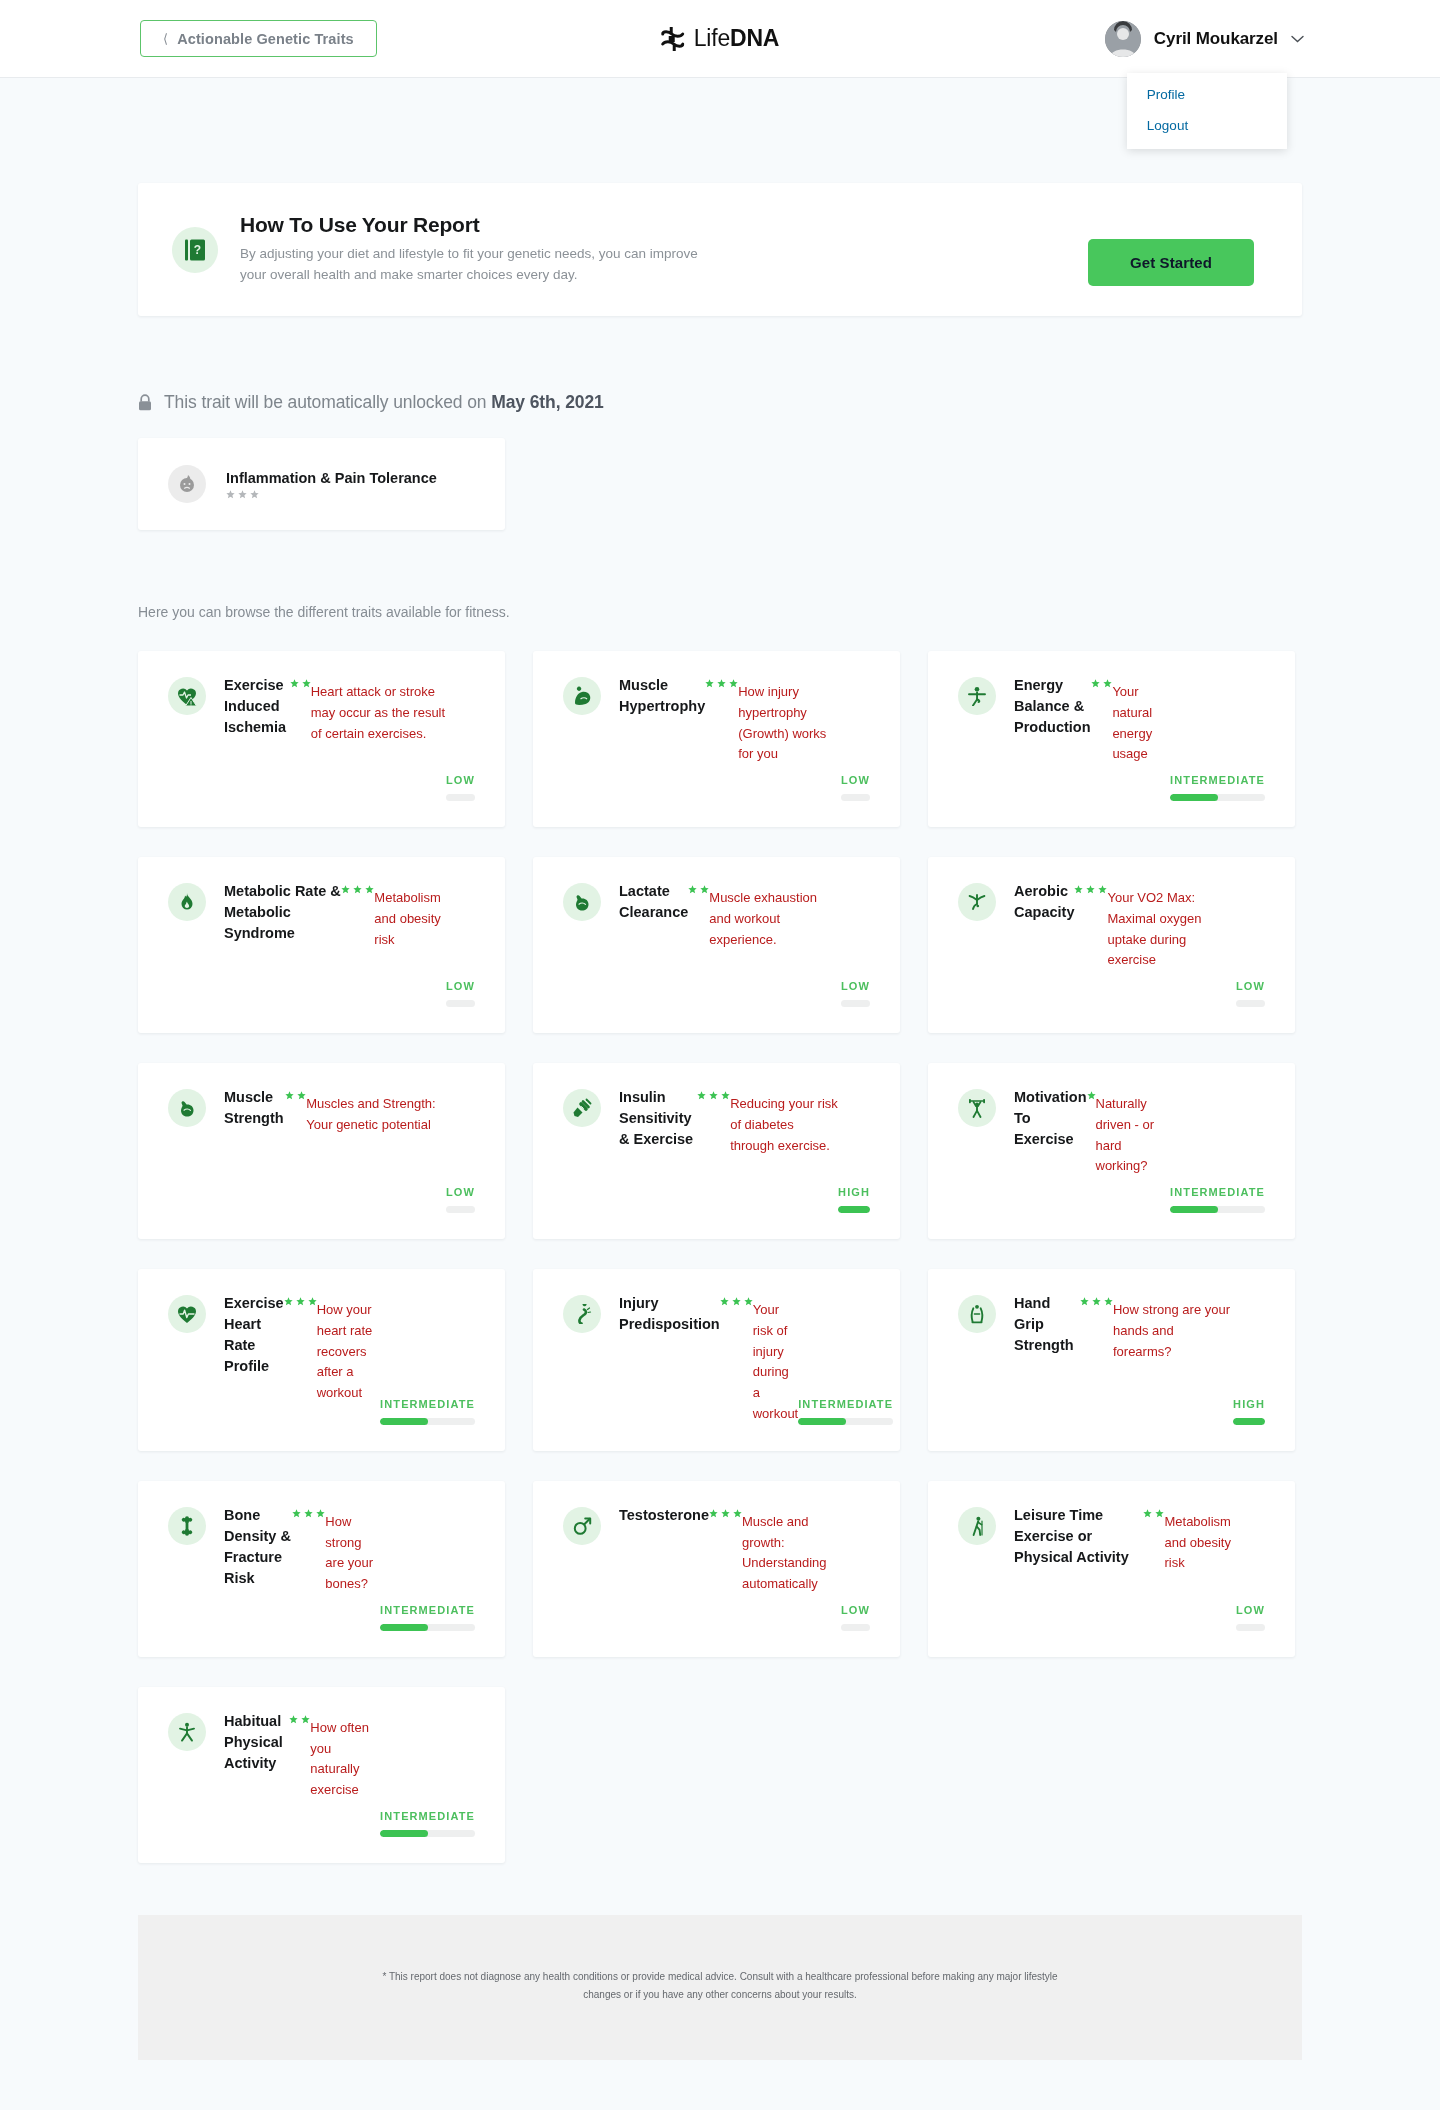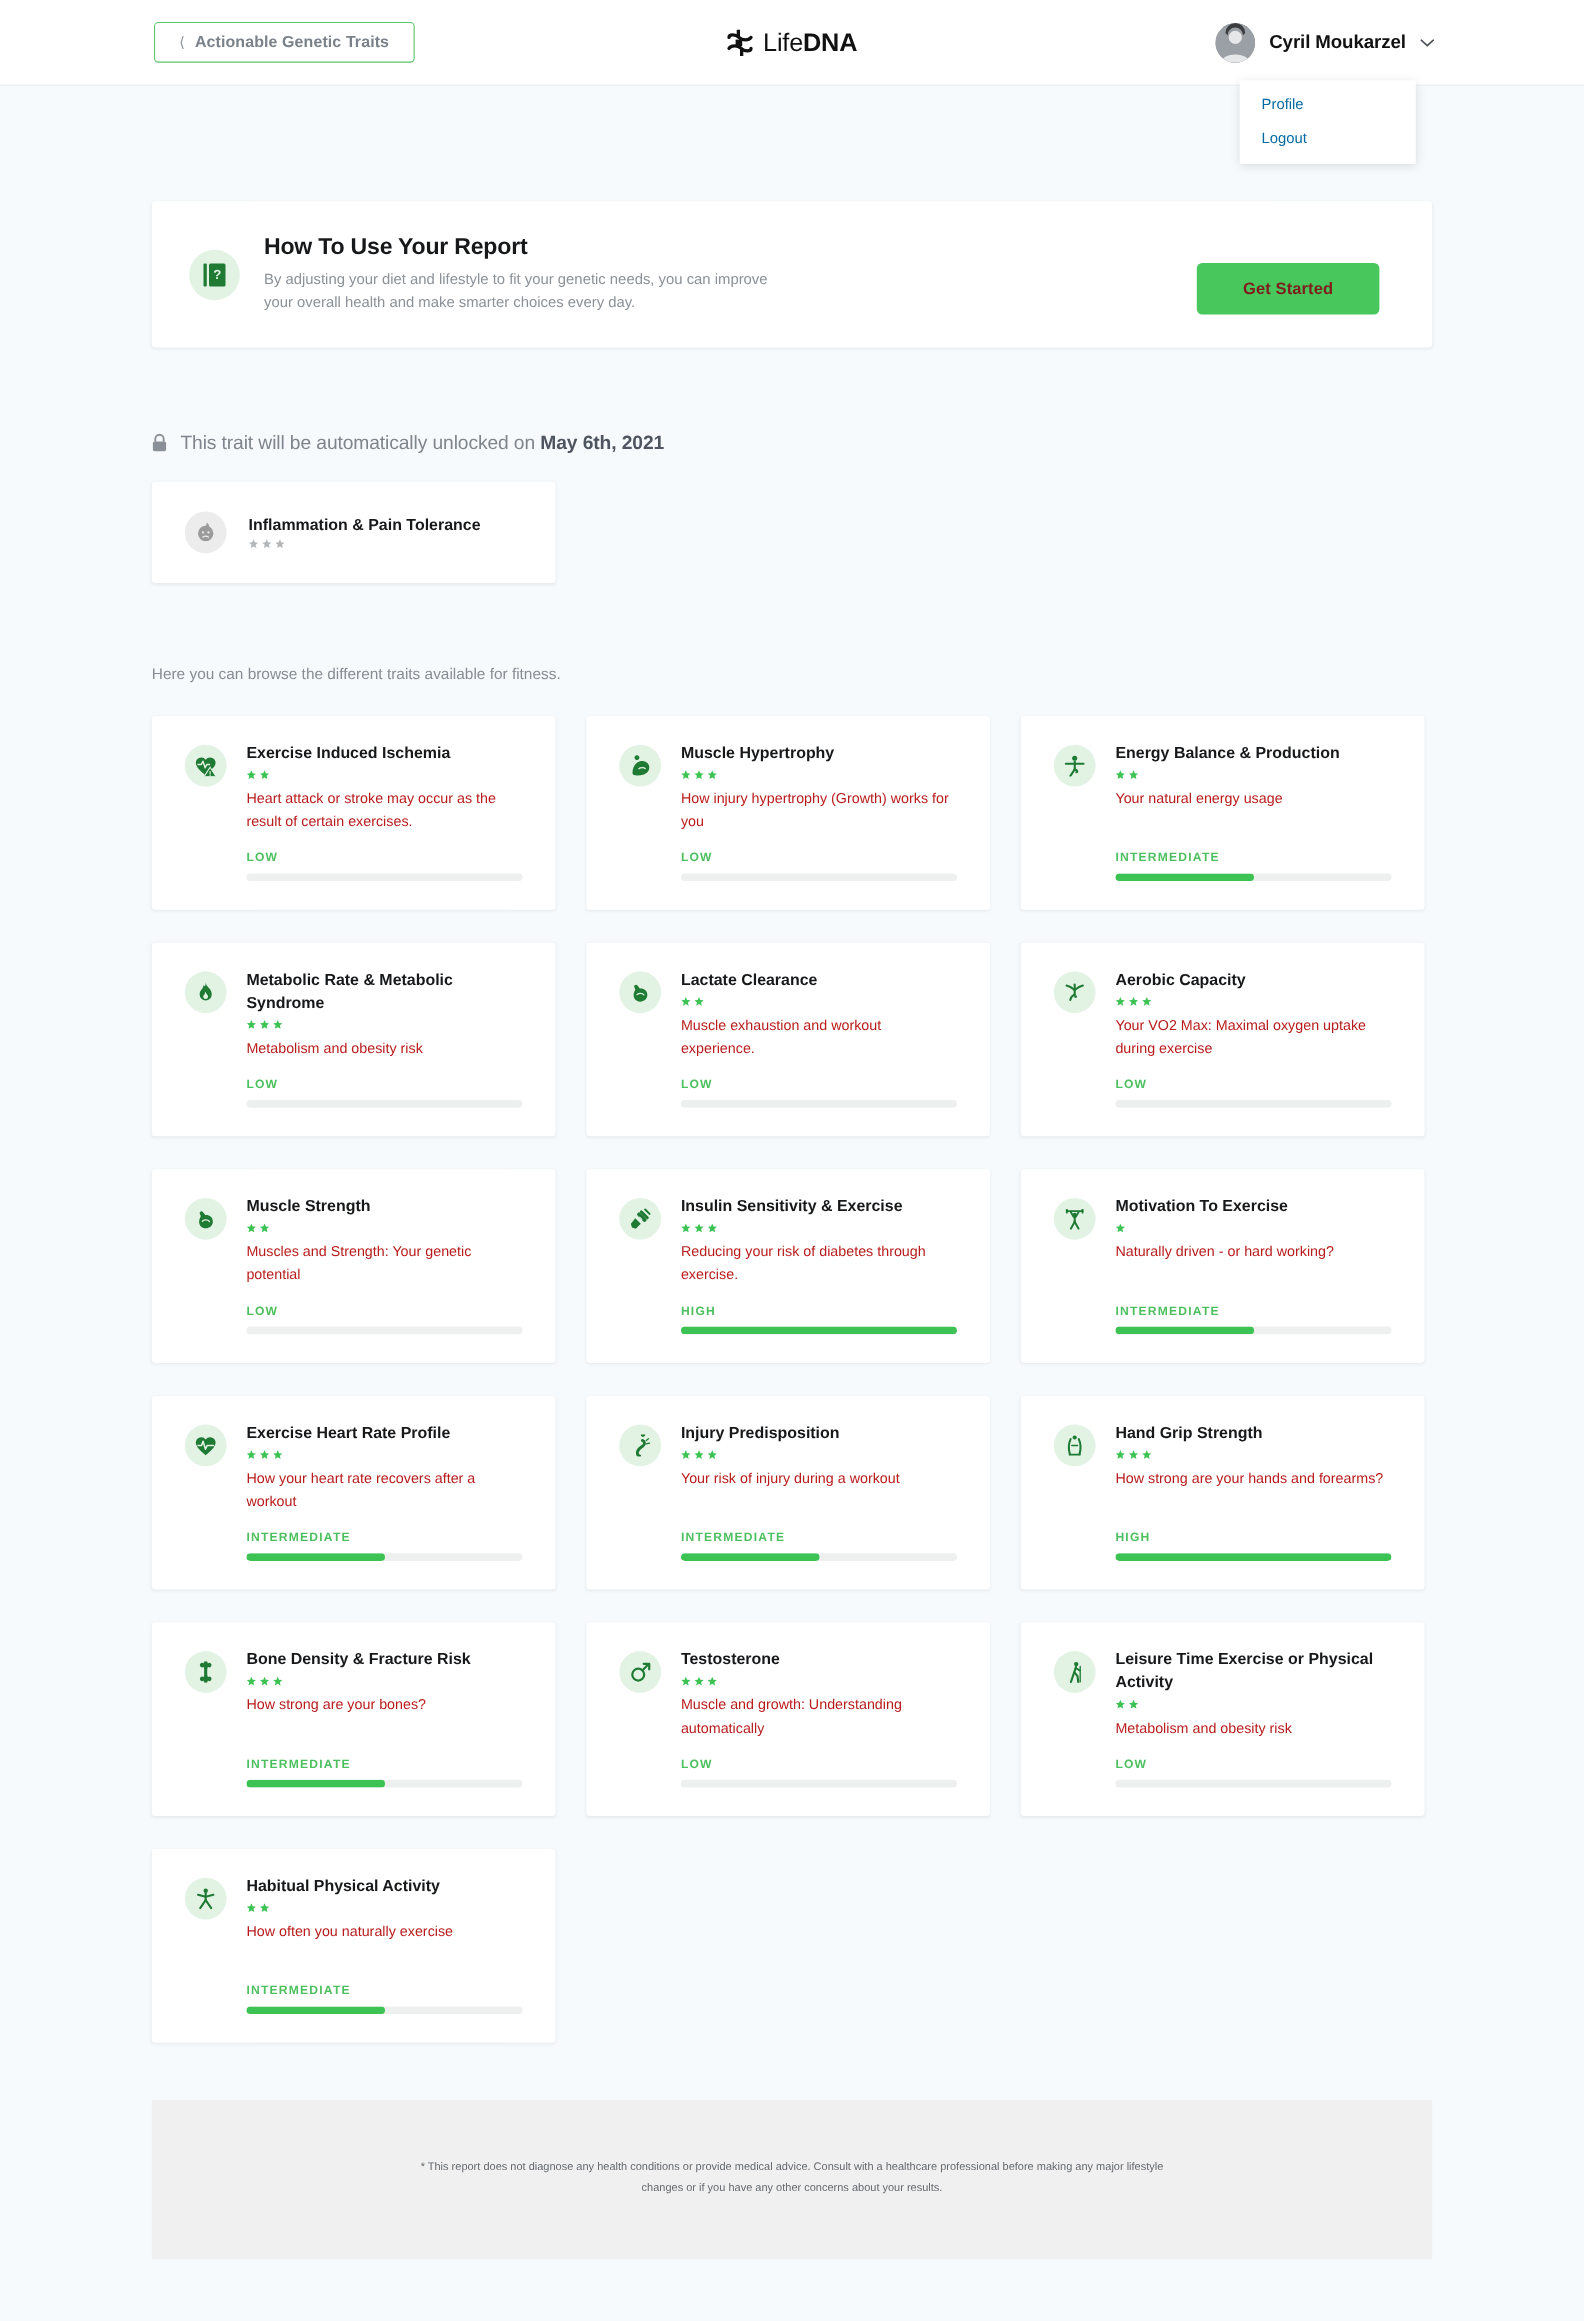--- a/index.html
+++ b/index.html
@@ -113,21 +113,21 @@
   .howto-text { flex: 1; }
   .howto-title {
     font-size: 21px; font-weight: bold; color: #16181a;
     letter-spacing: -.2px; margin-bottom: 7px;
   }
   .howto-desc {
     font-size: 13.5px; color: #8b9197; line-height: 1.55; max-width: 480px;
   }
   .get-started {
     background: #48c75c;
-    color: #7f1d1d;
+    color: #0f172a;
     font-size: 15px;
     font-weight: bold;
     border: none;
     border-radius: 5px;
     padding: 15px 42px;
     cursor: pointer;
     flex: none;
     letter-spacing: .1px;
     margin-top: 26px;
   }
@@ -184,21 +184,21 @@
     display: flex;
     cursor: pointer;
     min-height: 176px;
   }
   .trait-icon-circle {
     width: 38px; height: 38px; border-radius: 50%;
     background: #e2f3e4;
     display: flex; align-items: center; justify-content: center;
     flex: none; margin-right: 18px; margin-top: 2px;
   }
-  .trait-body { flex: 1; display: flex; flex-direction: column; min-width: 0; }
+  .trait-body { flex: 1; display: flex; flex-direction: row; min-width: 0; }
   .trait-title {
     font-size: 14.5px; font-weight: bold; color: #16181a; line-height: 1.45;
   }
   .trait-desc {
     font-size: 13px; color: #b91c1c; line-height: 1.6; margin-top: 7px;
   }
   .trait-foot { margin-top: auto; padding-top: 16px; }
   .trait-level {
     font-size: 11px; font-weight: bold; color: #4cbf5e;
     letter-spacing: 1.1px; margin-bottom: 8px;

